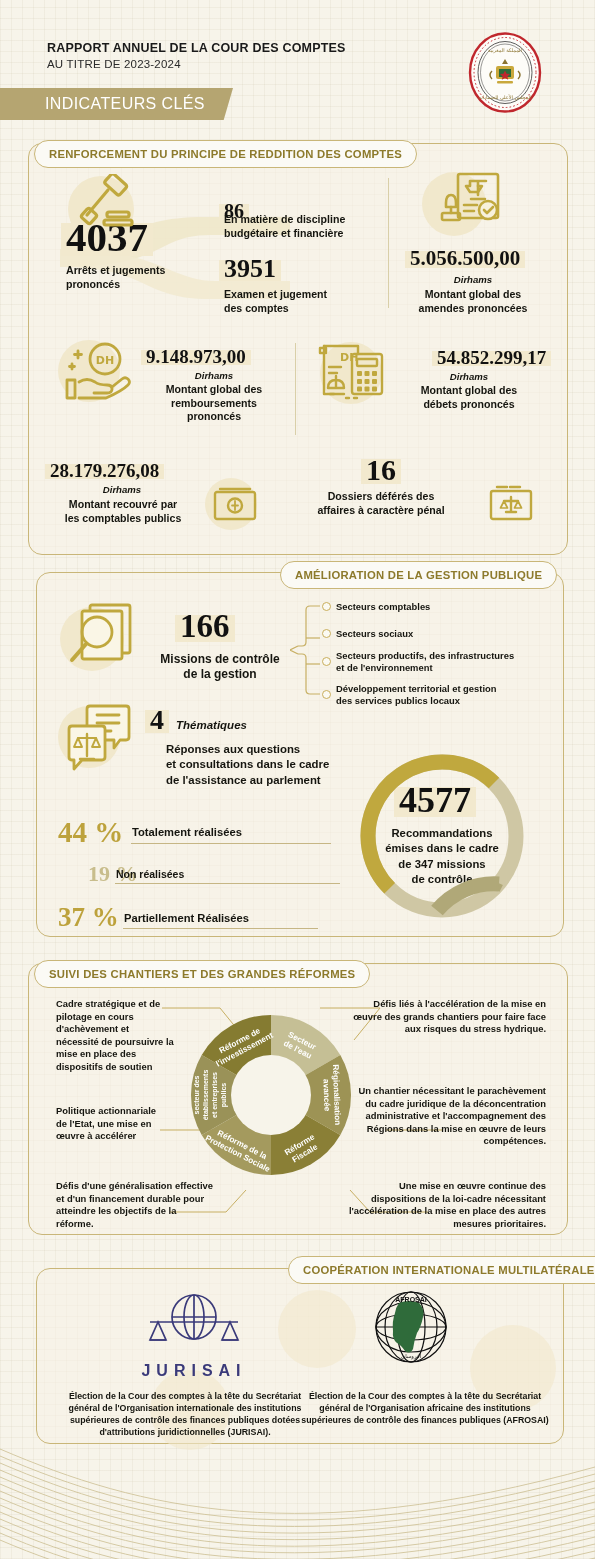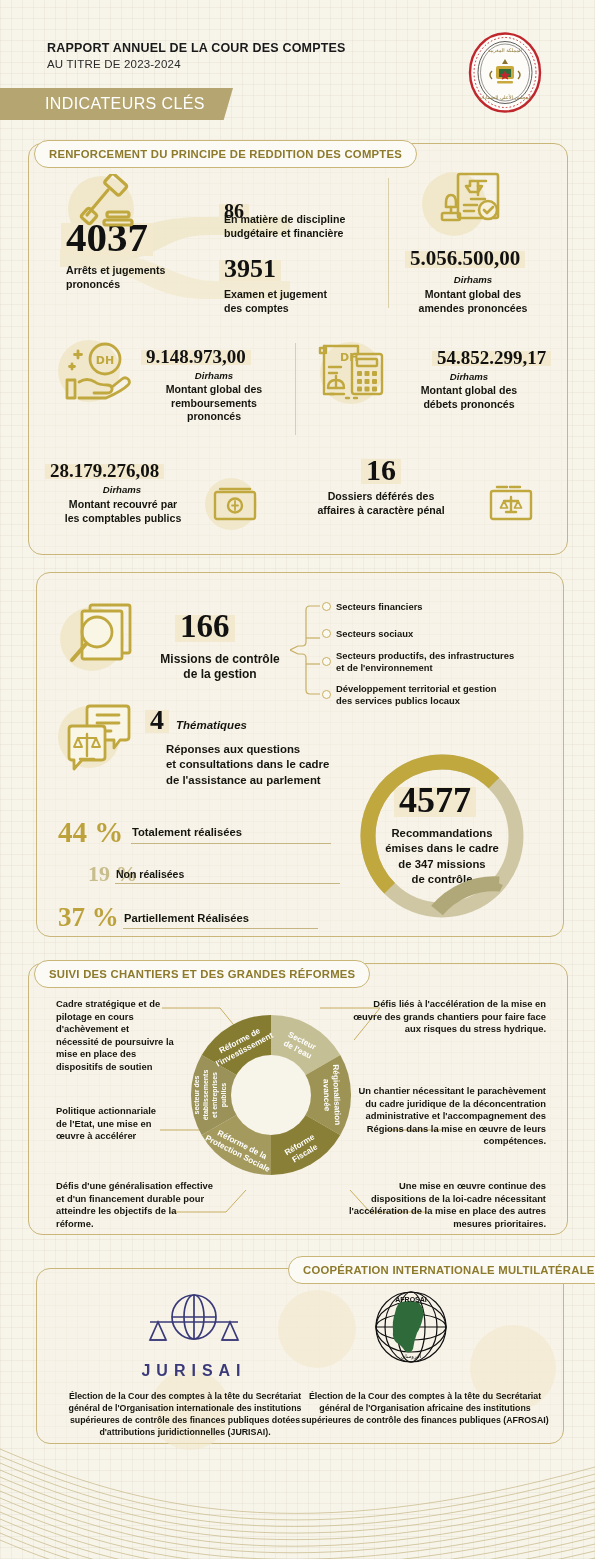--- a/index.html
+++ b/index.html
@@ -296,20 +296,21 @@
         <path d="M10 6 h10 M23 6 h10"></path>
         <rect x="4" y="10" width="40" height="28" rx="2"></rect>
         <path d="M24 16 v14 M17 20 h14"></path>
         <path d="M17 20 l-3.5 7 h7z M31 20 l-3.5 7 h7z" stroke-width="1.7"></path>
         <path d="M19 31 h10"></path>
       </g>
     </svg>
   </div>
 
   <div class="panel" style="left:36px; top:572px; width:528px; height:365px;"></div>
+  <div class="panel-title" style="left:280px; top:561px;">AMÉLIORATION DE LA GESTION PUBLIQUE</div>
 
   <div class="blob" style="left:60px; top:607px; width:64px; height:64px;"></div>
   <div class="ico" style="left:64px; top:602px;">
     <svg width="74" height="72" viewBox="0 0 74 72">
       <g stroke="#c0a83e" stroke-width="2.8" fill="none" stroke-linecap="round" stroke-linejoin="round">
         <rect x="26" y="3" width="40" height="48" rx="2"></rect>
         <rect x="18" y="9" width="40" height="48" rx="2" fill="#faf6e6"></rect>
         <circle cx="33" cy="30" r="15"></circle>
         <path d="M22 42 L8 58" stroke-width="4"></path>
       </g>
@@ -324,21 +325,21 @@
       <g stroke="#c7af63" stroke-width="1.2" fill="none">
         <path d="M0 52 L8 48 M0 52 L8 56"></path>
         <path d="M8 48 L12 48 Q16 48 16 44 L16 12 Q16 8 20 8 L30 8"></path>
         <path d="M16 40 L30 40"></path>
         <path d="M8 56 L12 56 Q16 56 16 60 L16 92 Q16 96 20 96 L30 96"></path>
         <path d="M16 66 L30 66"></path>
       </g>
     </svg>
   </div>
   <div class="bul-dot" style="left:322px; top:602px;"></div>
-  <div class="bul-txt" style="left:336px; top:601px; width:210px; white-space:pre-line;">Secteurs financiers</div>
+  <div class="bul-txt" style="left:336px; top:601px; width:210px; white-space:pre-line;">Secteurs comptables</div>
   <div class="bul-dot" style="left:322px; top:629px;"></div>
   <div class="bul-txt" style="left:336px; top:628px; width:210px; white-space:pre-line;">Secteurs sociaux</div>
   <div class="bul-dot" style="left:322px; top:657px;"></div>
   <div class="bul-txt" style="left:336px; top:650px; width:218px; white-space:pre-line;">Secteurs productifs, des infrastructures
 et de l'environnement</div>
   <div class="bul-dot" style="left:322px; top:690px;"></div>
   <div class="bul-txt" style="left:336px; top:683px; width:218px; white-space:pre-line;">Développement territorial et gestion
 des services publics locaux</div>
 
   <div class="blob" style="left:58px; top:706px; width:62px; height:62px;"></div>

